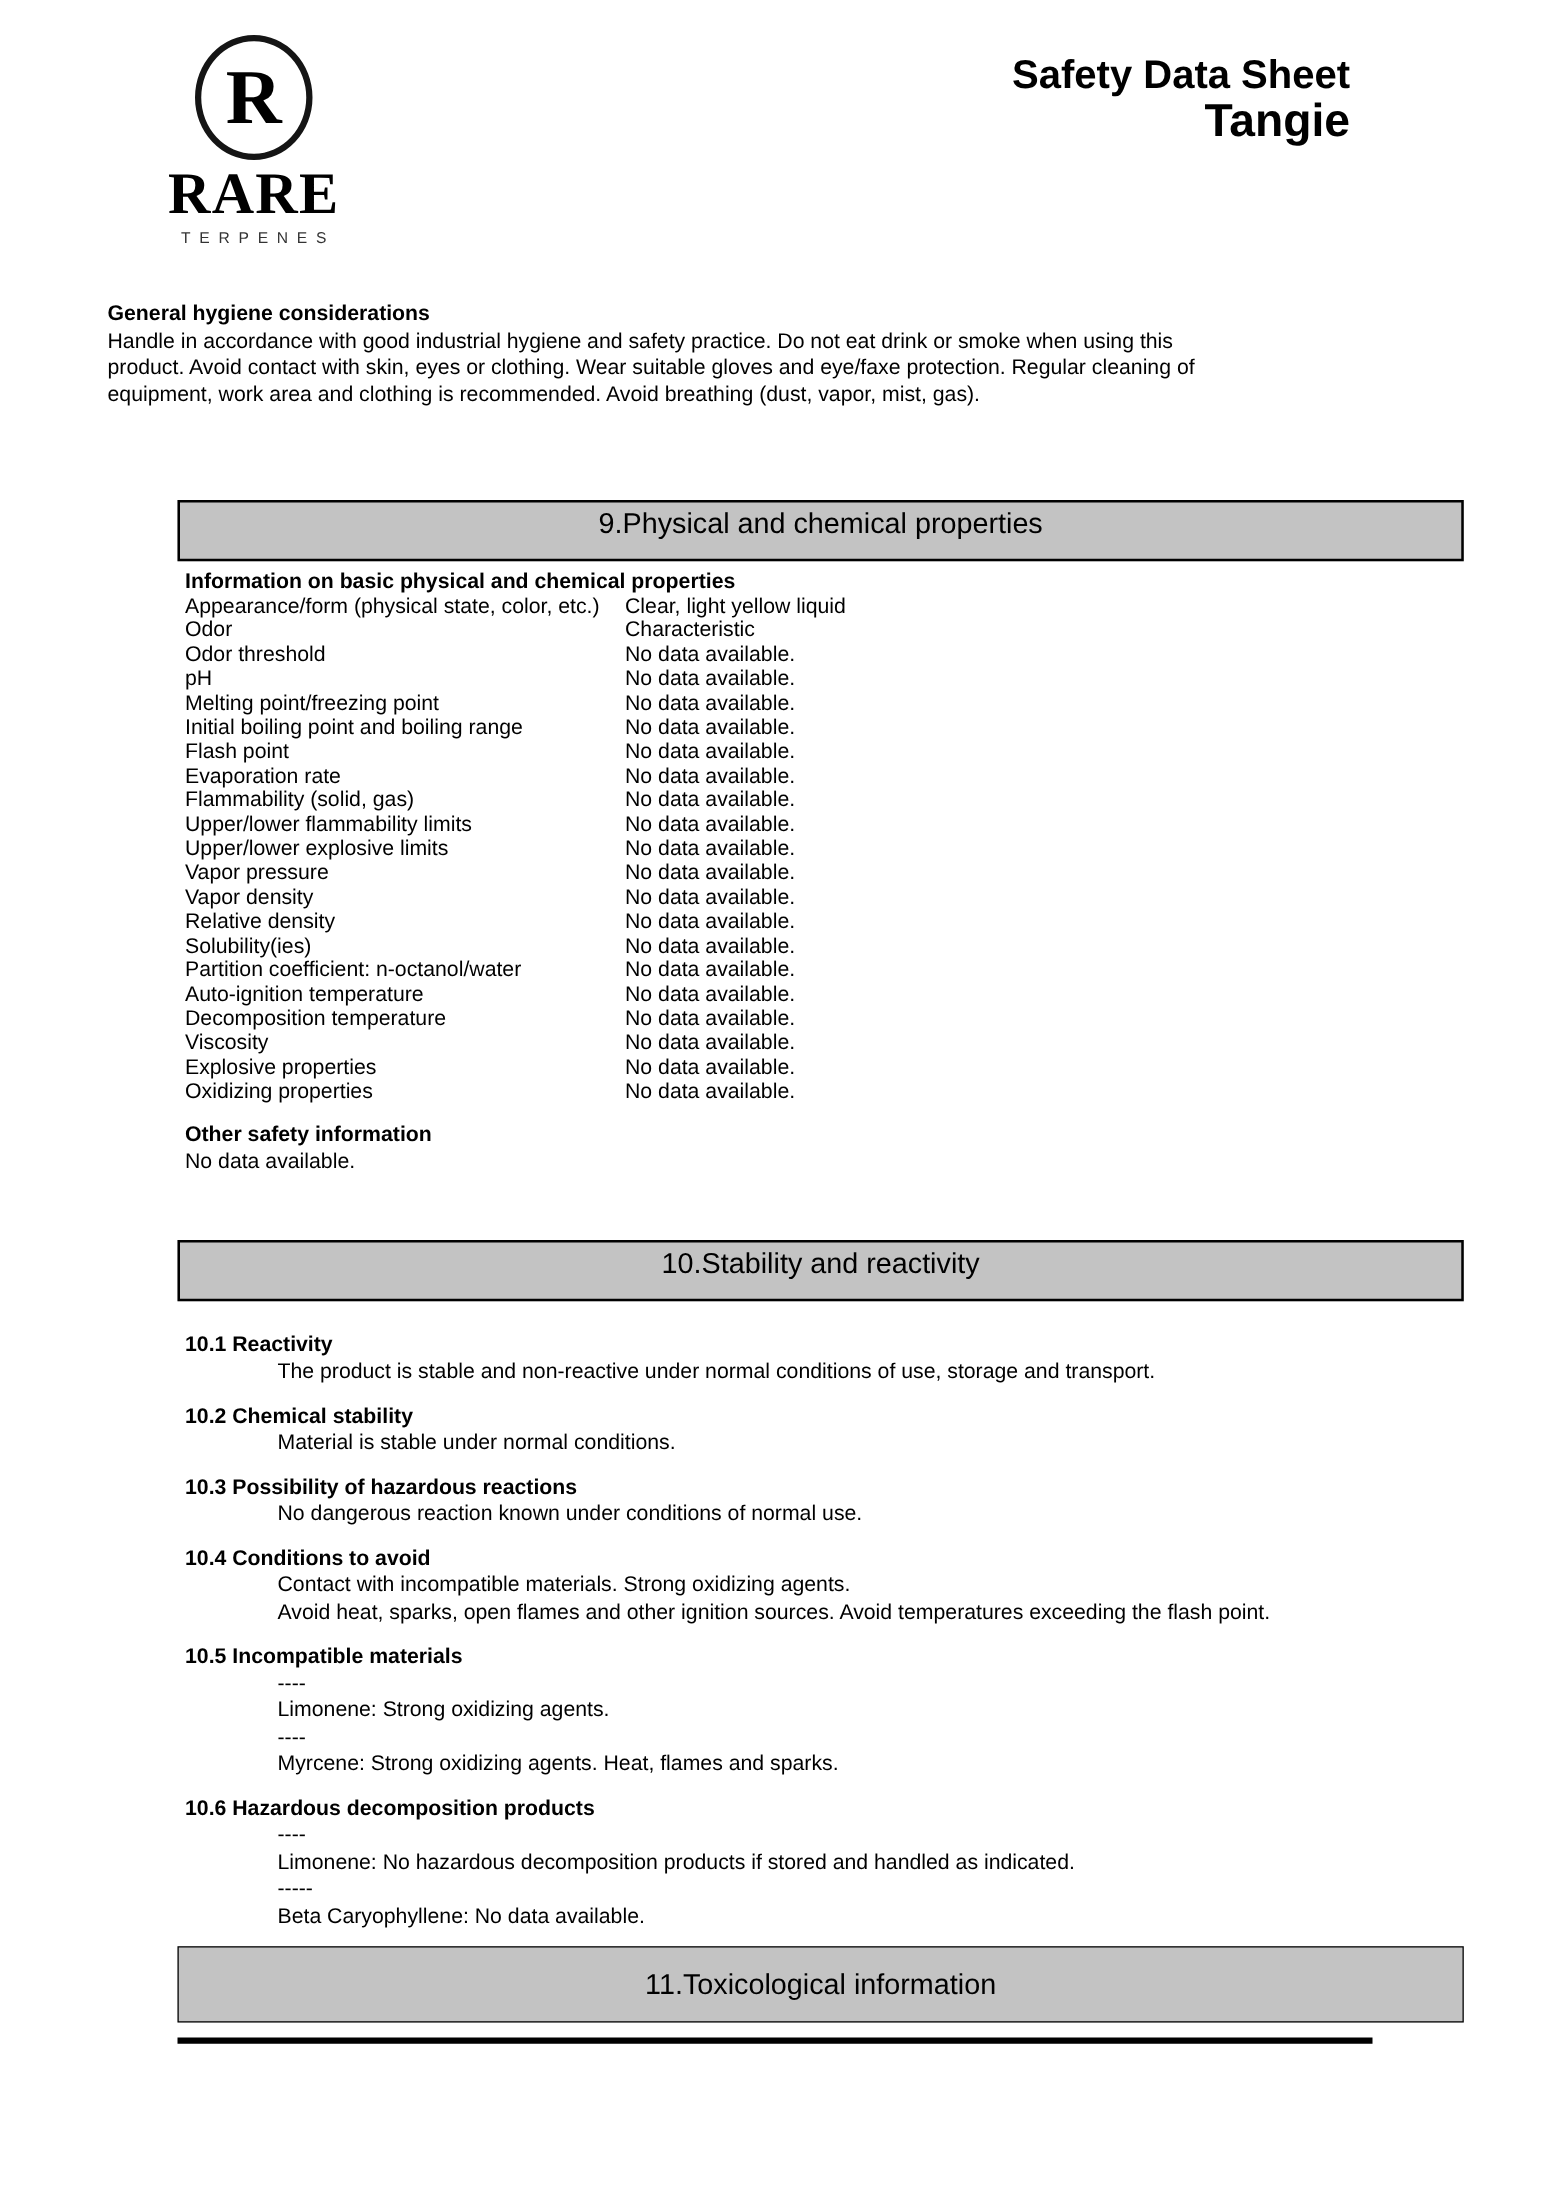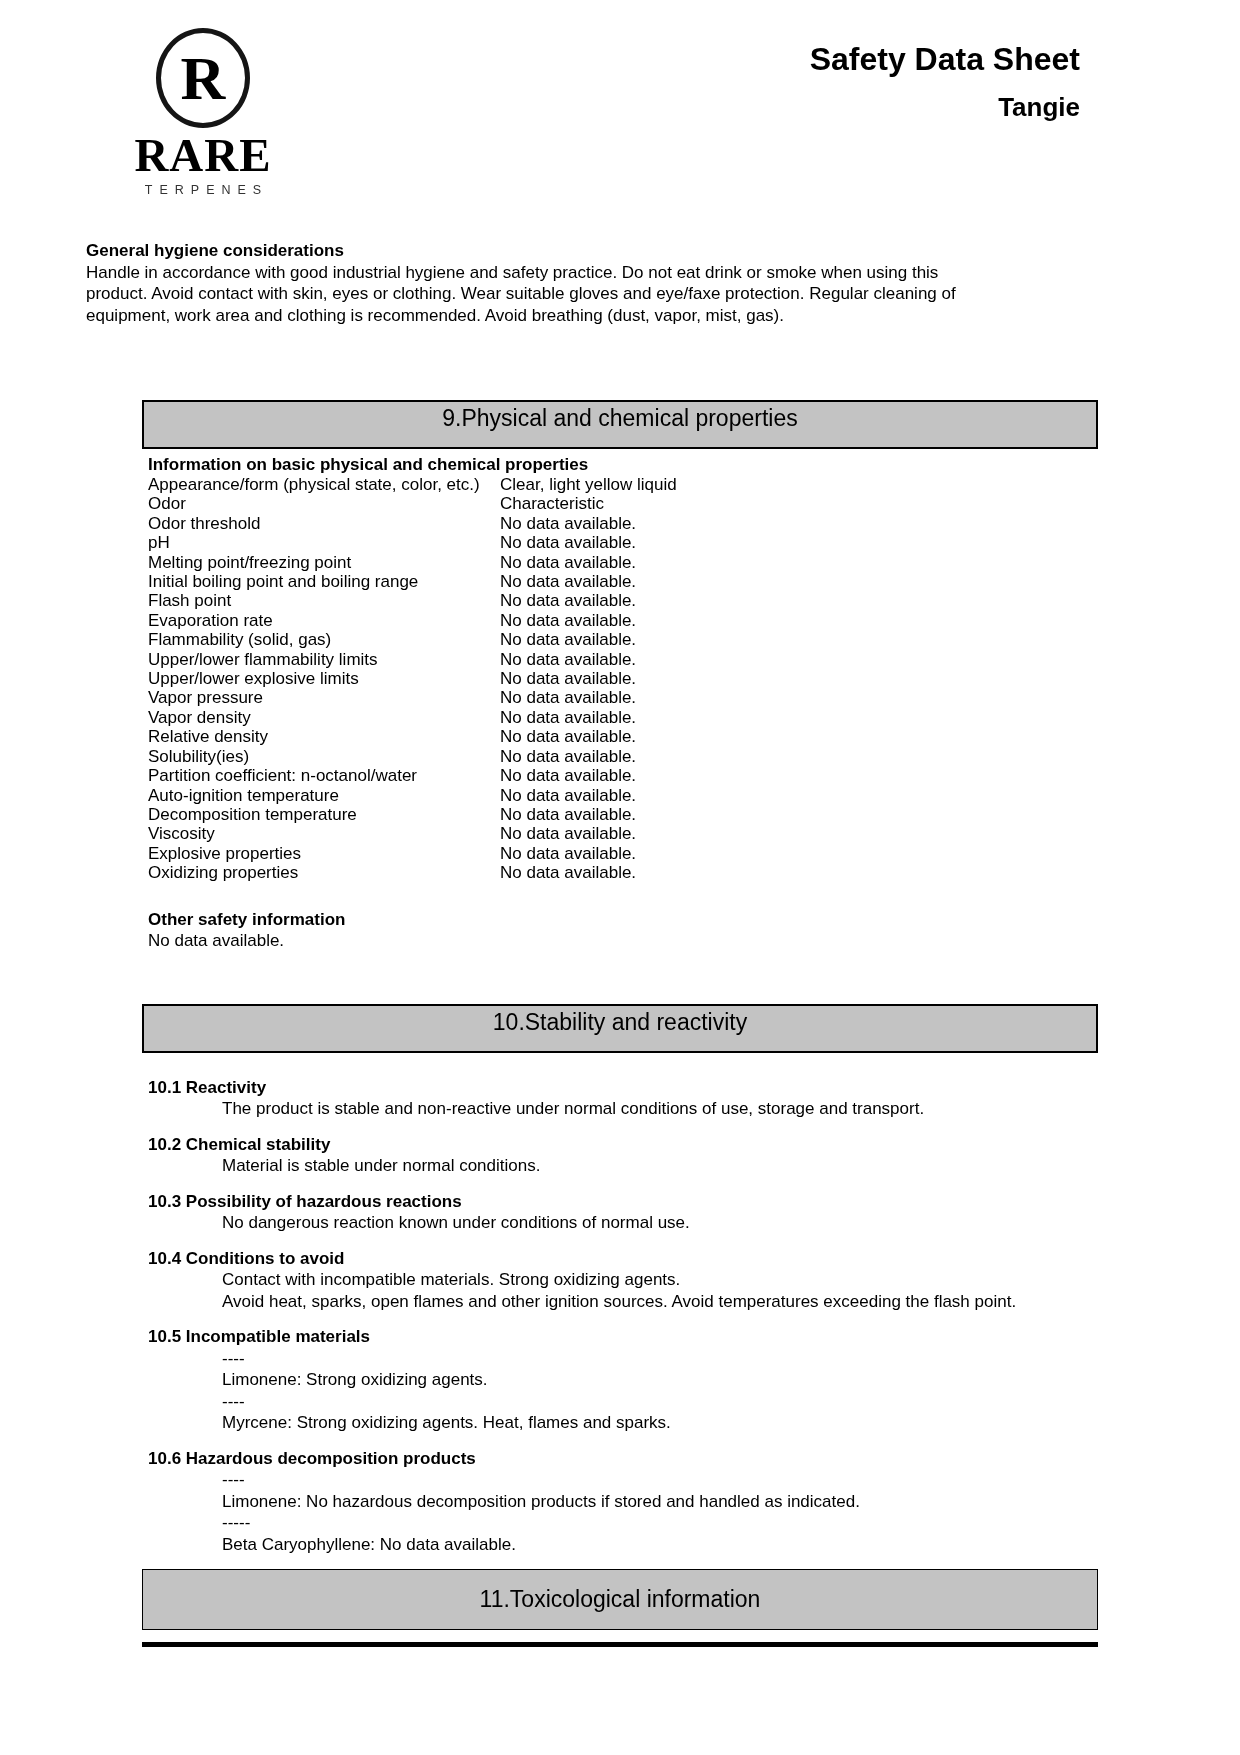--- a/index.html
+++ b/index.html
@@ -31,46 +31,46 @@
     font-family:"Liberation Serif","DejaVu Serif",serif;
     font-weight:bold;font-size:47px;line-height:1;
     letter-spacing:1px;margin-top:4px;
   }
   .logo-sub{
     font-size:12.5px;letter-spacing:7px;padding-left:7px;
     margin-top:4px;color:#333;
   }
   .doc-titles{position:absolute;top:42px;right:160px;text-align:right;}
   .doc-title{font-size:32px;font-weight:bold;line-height:1.1;}
-  .doc-product{font-size:26px;font-weight:bold;margin-top:16px;line-height:1.1;}
+  .doc-product{font-size:37px;font-weight:bold;line-height:1.1;}
 
   
   .hygiene{margin-left:86px;margin-right:160px;max-width:876px;line-height:21.5px;}
   .hygiene p{margin:0;}
 
   
   .secbar{
-    margin-left:142px;width:956px;box-sizing:border-box;
+    margin-left:142px;width:1029px;box-sizing:border-box;
     border:2px solid #000;
     background:var(--bar-bg,#c3c3c3);
     text-align:center;
     font-size:23px;line-height:27px;
     padding:3px 0 15px 0;
   }
   .secbar.bar9{margin-top:74px;}
   .secbar.bar10{margin-top:53px;}
   .secbar.bar11{margin-top:12px;border-width:1px;padding:16px 0 16px 0;}
 
   
   .s9{margin-left:148px;margin-right:140px;}
   .s9 .subheading{margin-top:5px;line-height:21px;}
   .prop-row{display:flex;line-height:19.4px;}
   .prop-label{width:352px;flex:0 0 352px;}
   .prop-value{flex:1;}
-  .other-heading{margin-top:26px;line-height:21px;}
+  .other-heading{margin-top:14px;line-height:21px;}
   .other-value{line-height:21px;}
 
   
   .s10{margin-left:148px;margin-right:140px;margin-top:24px;}
   .subsection{margin-bottom:14px;}
   .subsection-heading{line-height:21.5px;}
   .sub-lines{margin-left:74px;}
   .sub-line{line-height:21.5px;white-space:pre-wrap;}
 
   

